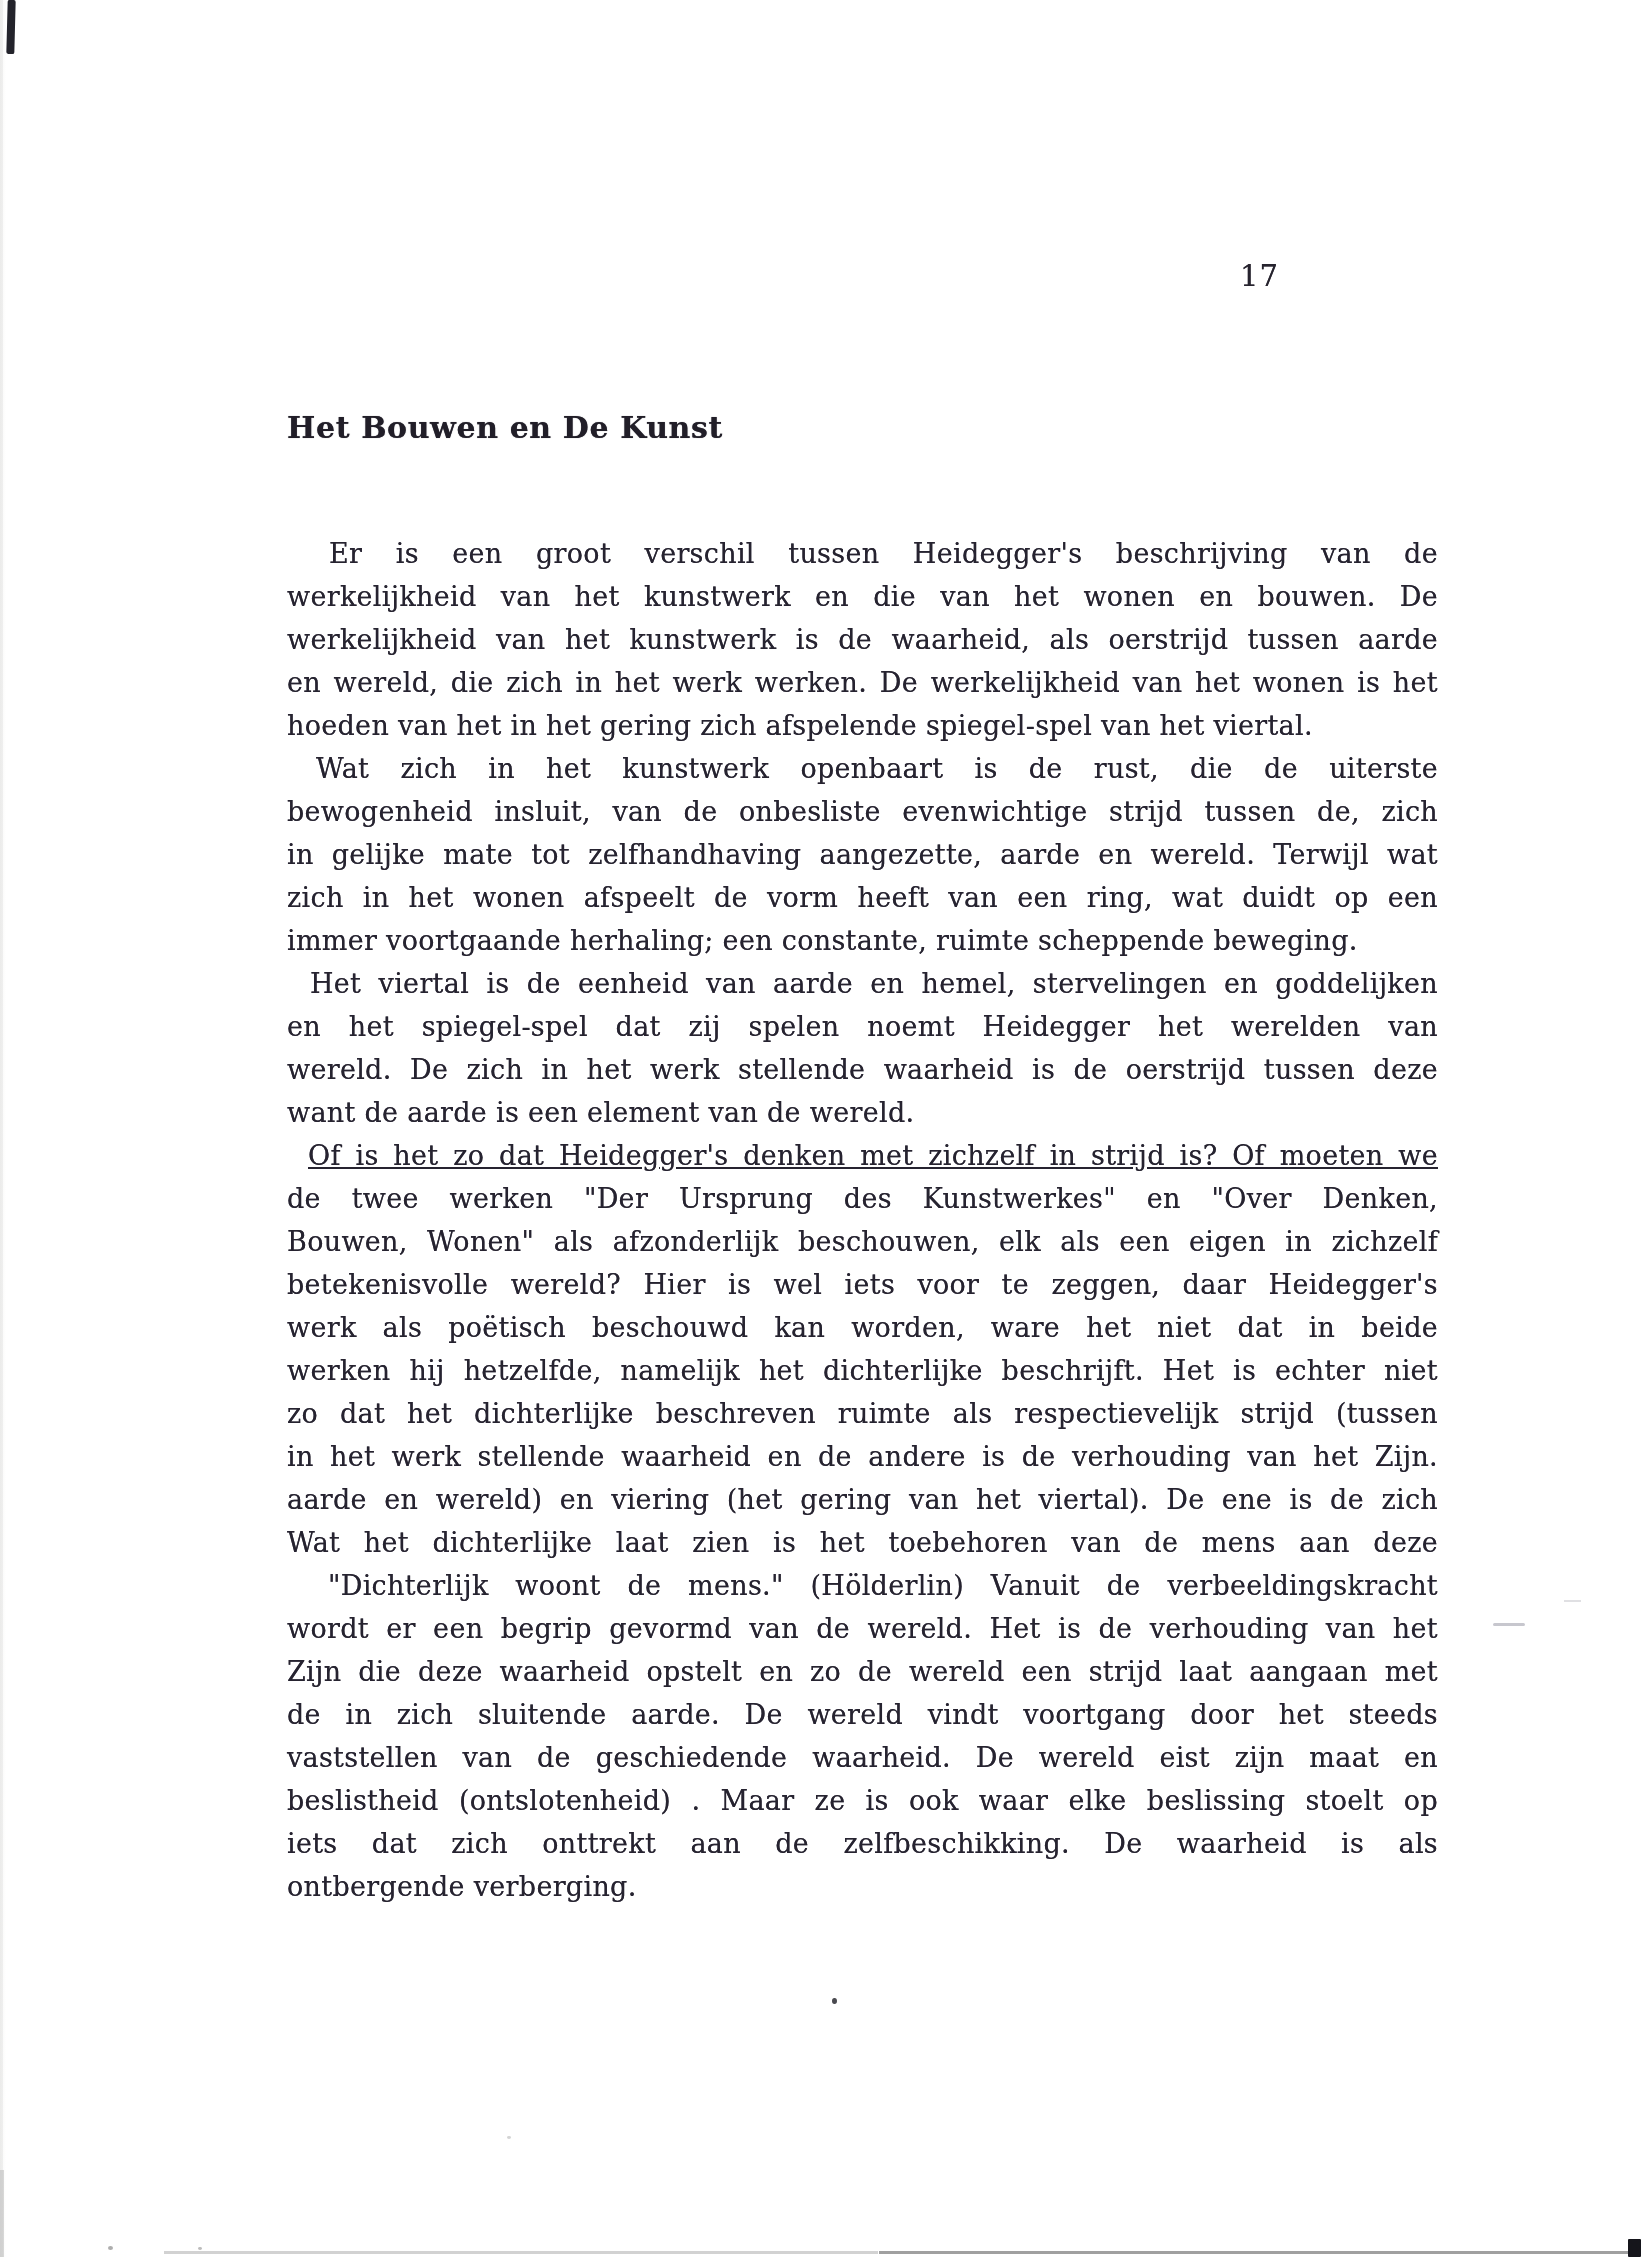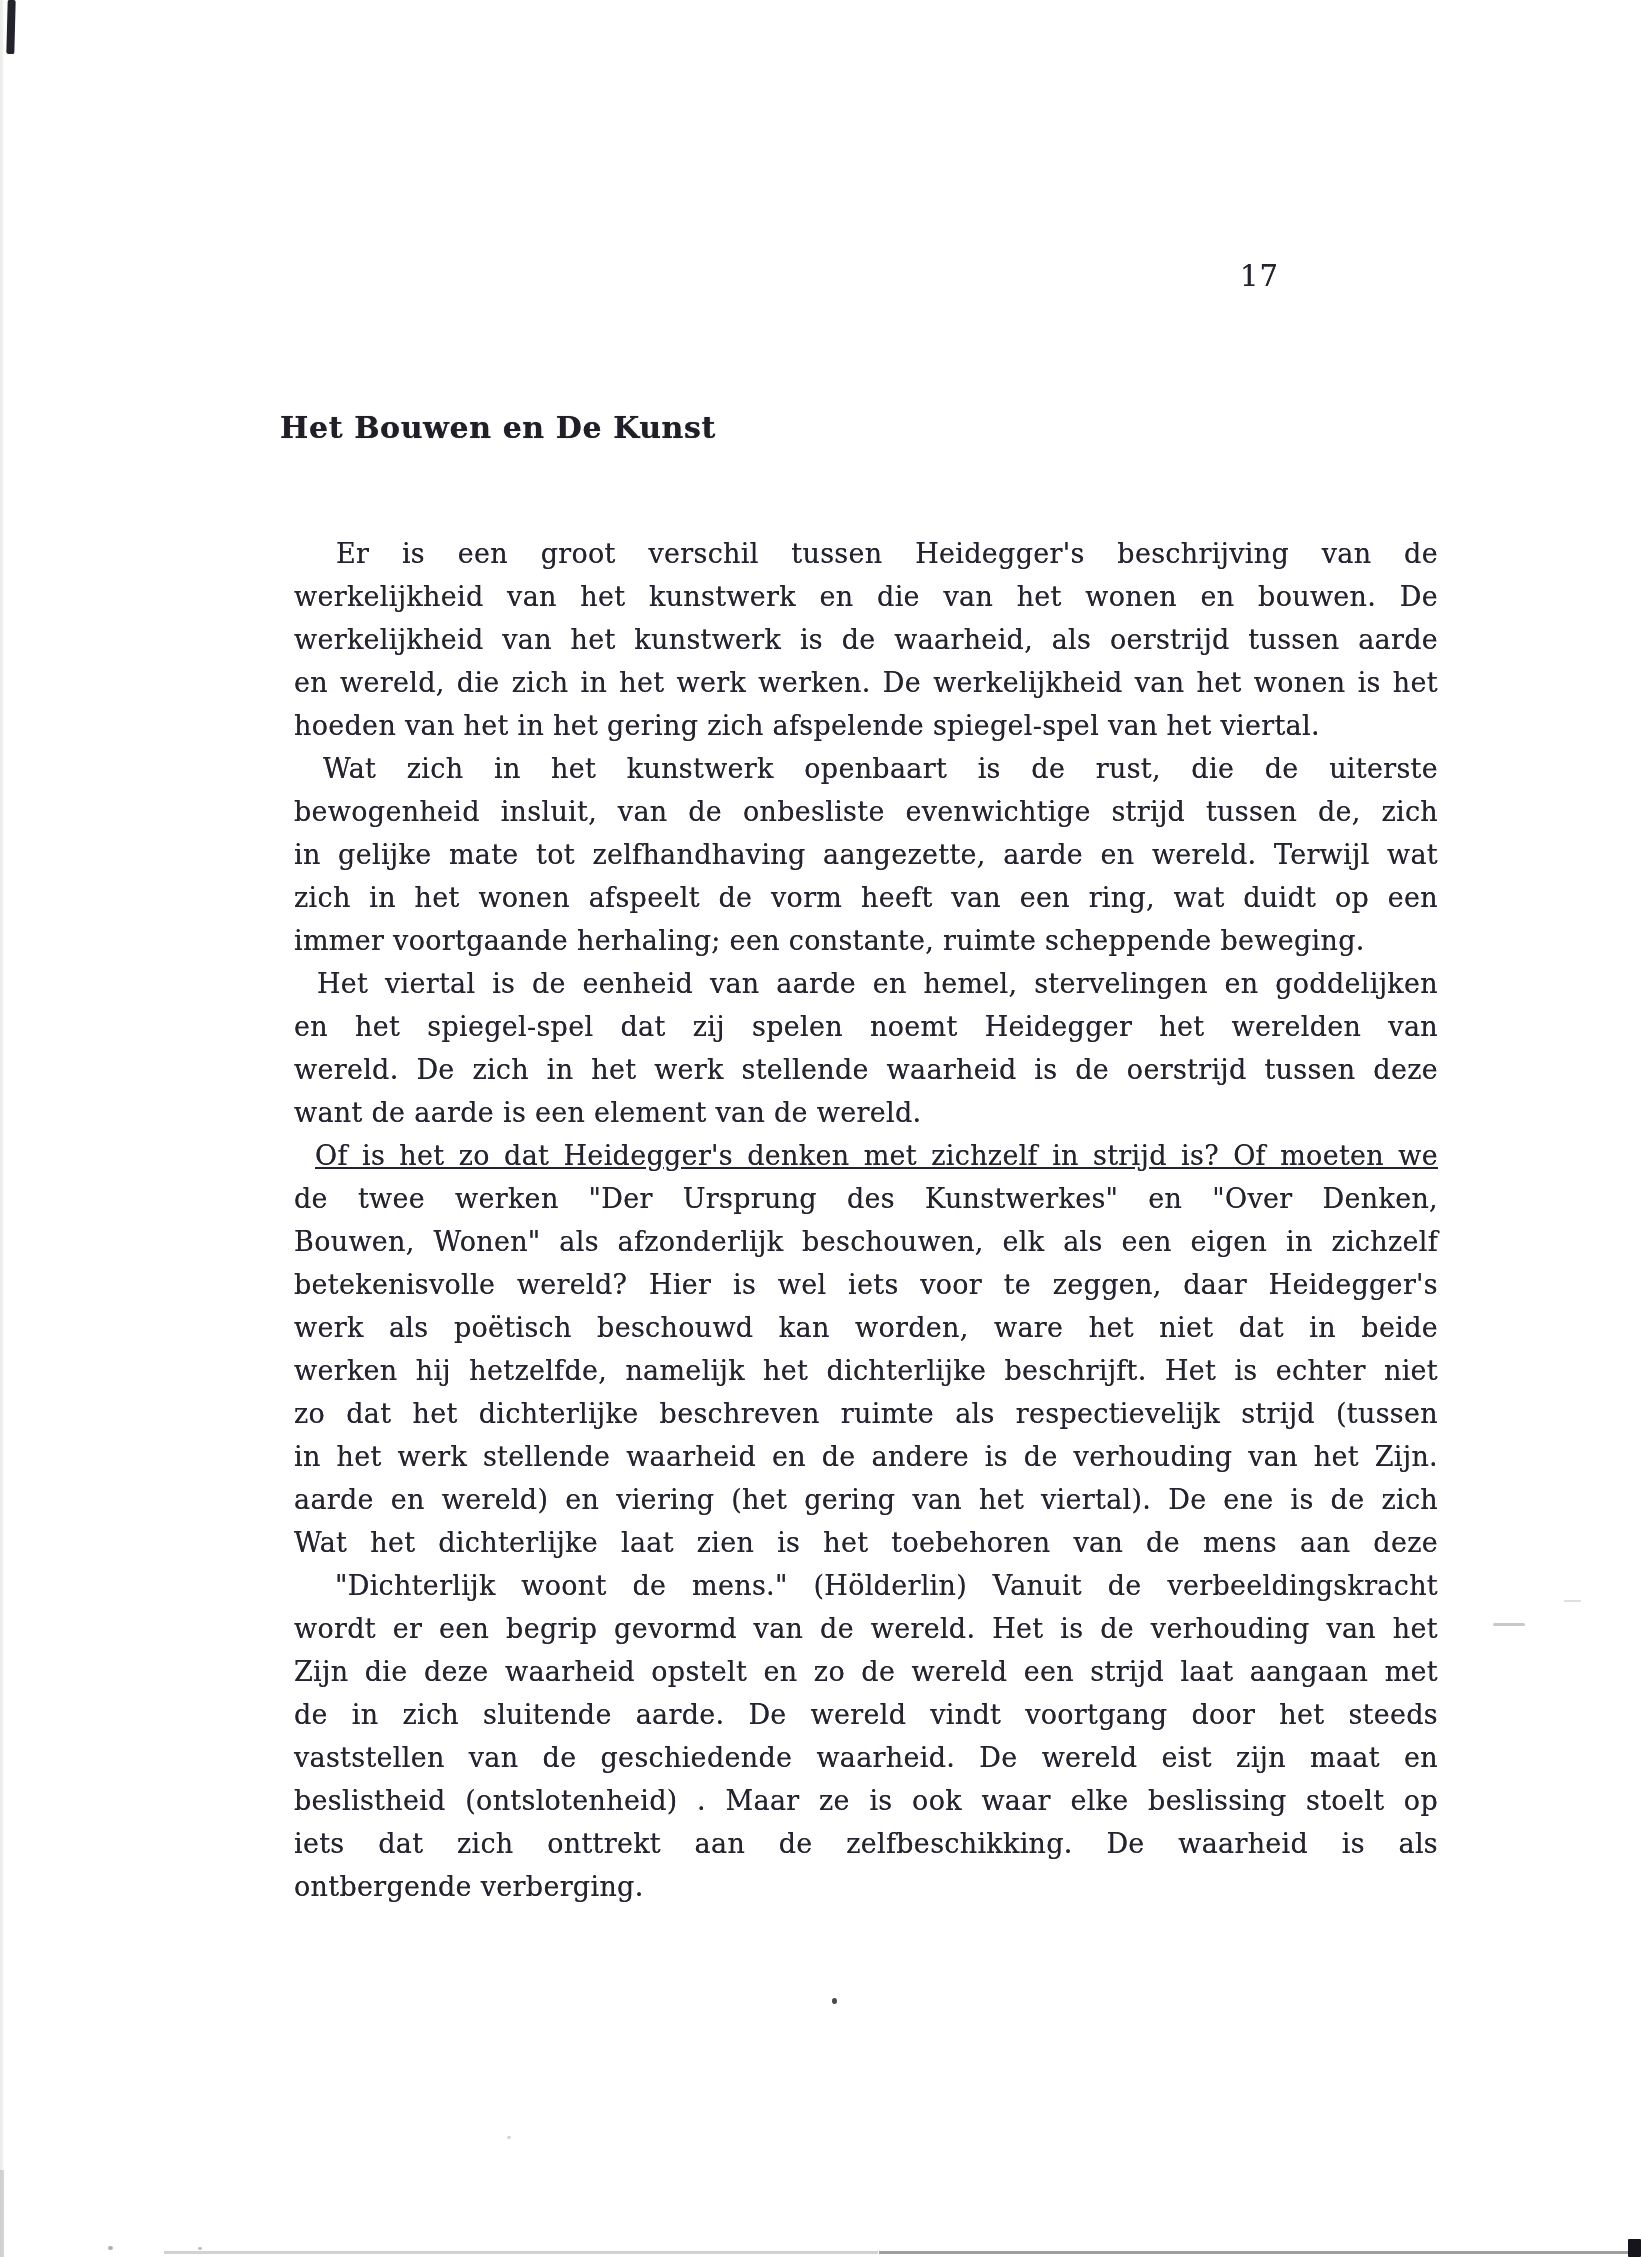--- a/index.html
+++ b/index.html
@@ -8,35 +8,34 @@
     background:#ffffff;overflow:hidden;
     font-family:"DejaVu Serif","Liberation Serif",serif;
   }
   .page{position:absolute;inset:0;background:linear-gradient(90deg,#f6f6f5 0px,#ffffff 5.8px);}
   .page-number{
     position:absolute;top:259px;left:1240px;
     font-size:29px;color:#26232e;letter-spacing:1px;
     text-shadow:0 0 0.6px rgba(38,35,46,.8);
   }
   .doc-title{
-    position:absolute;top:390px;left:280px;
+    position:absolute;top:390px;left:287px;
     font-size:30px;font-weight:bold;color:#211e28;letter-spacing:0.6px;
     text-shadow:0 0 0.7px rgba(33,30,40,.8);
   }
   .body-text{
     position:absolute;top:532px;left:287px;width:1151px;
     font-size:27px;line-height:43px;color:#262330;letter-spacing:0.3px;
     text-shadow:0 0 0.6px rgba(38,35,48,.75);
   }
   .line{
     text-align:justify;
     -moz-text-align-last:justify;
     text-align-last:justify;
     white-space:normal;
-    margin-left:7px;
   }
   .line.last{
     -moz-text-align-last:left;
     text-align-last:left;
   }
   
   .artifact{position:absolute;}
   .edge-top-left{left:6.8px;top:0;width:7.7px;height:54px;background:#23232b;border-radius:1.9px;transform:rotate(1.5deg);}
   .edge-left-streak{left:0;top:2170px;width:3.9px;height:87px;background:#b9b9b9;opacity:.55;}
   .edge-left-faint{left:0;top:0;width:2.9px;height:2257px;background:rgba(60,60,60,.06);}

